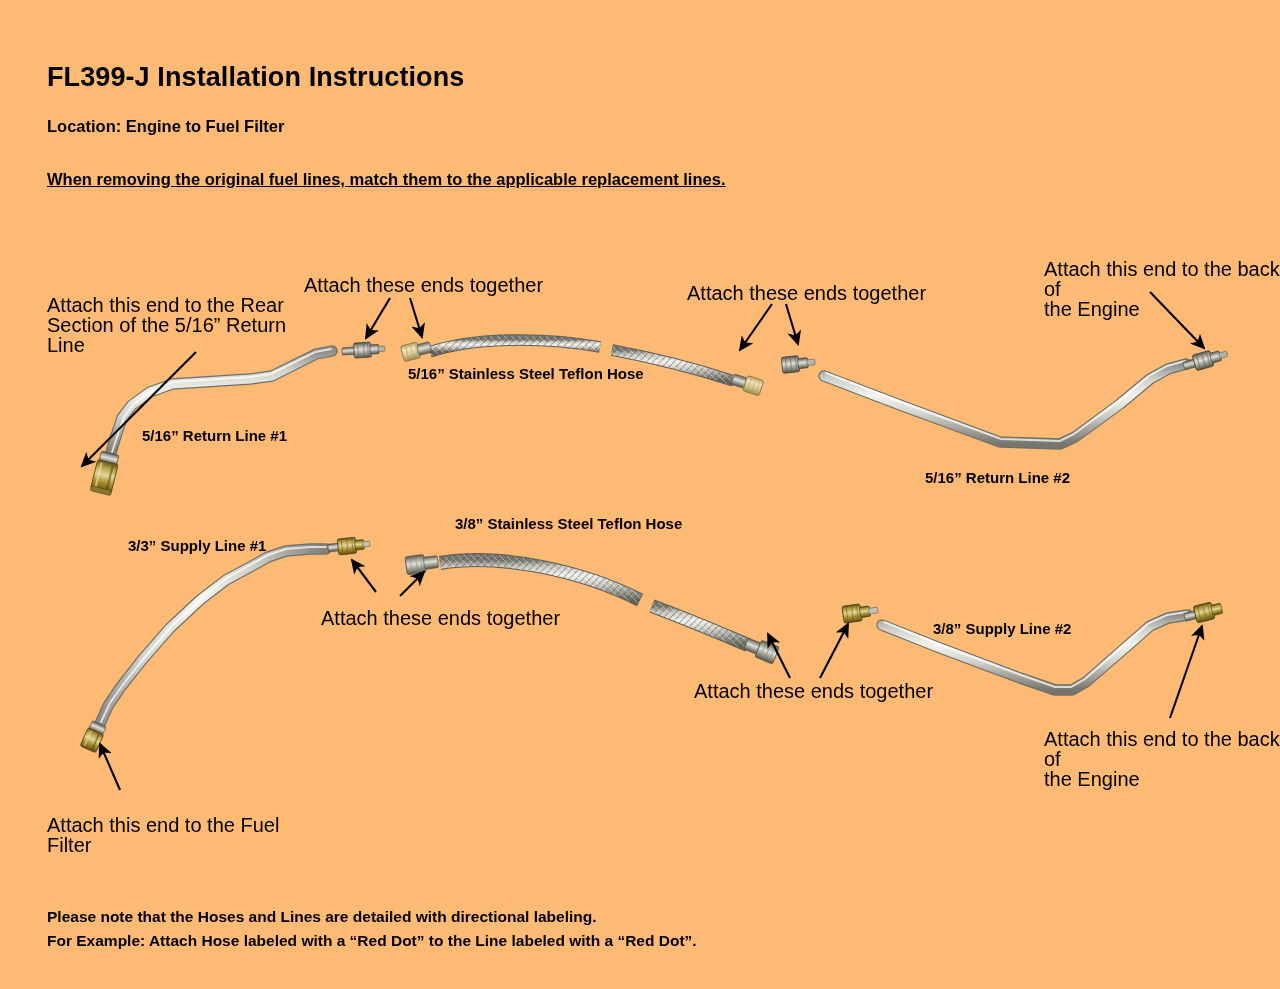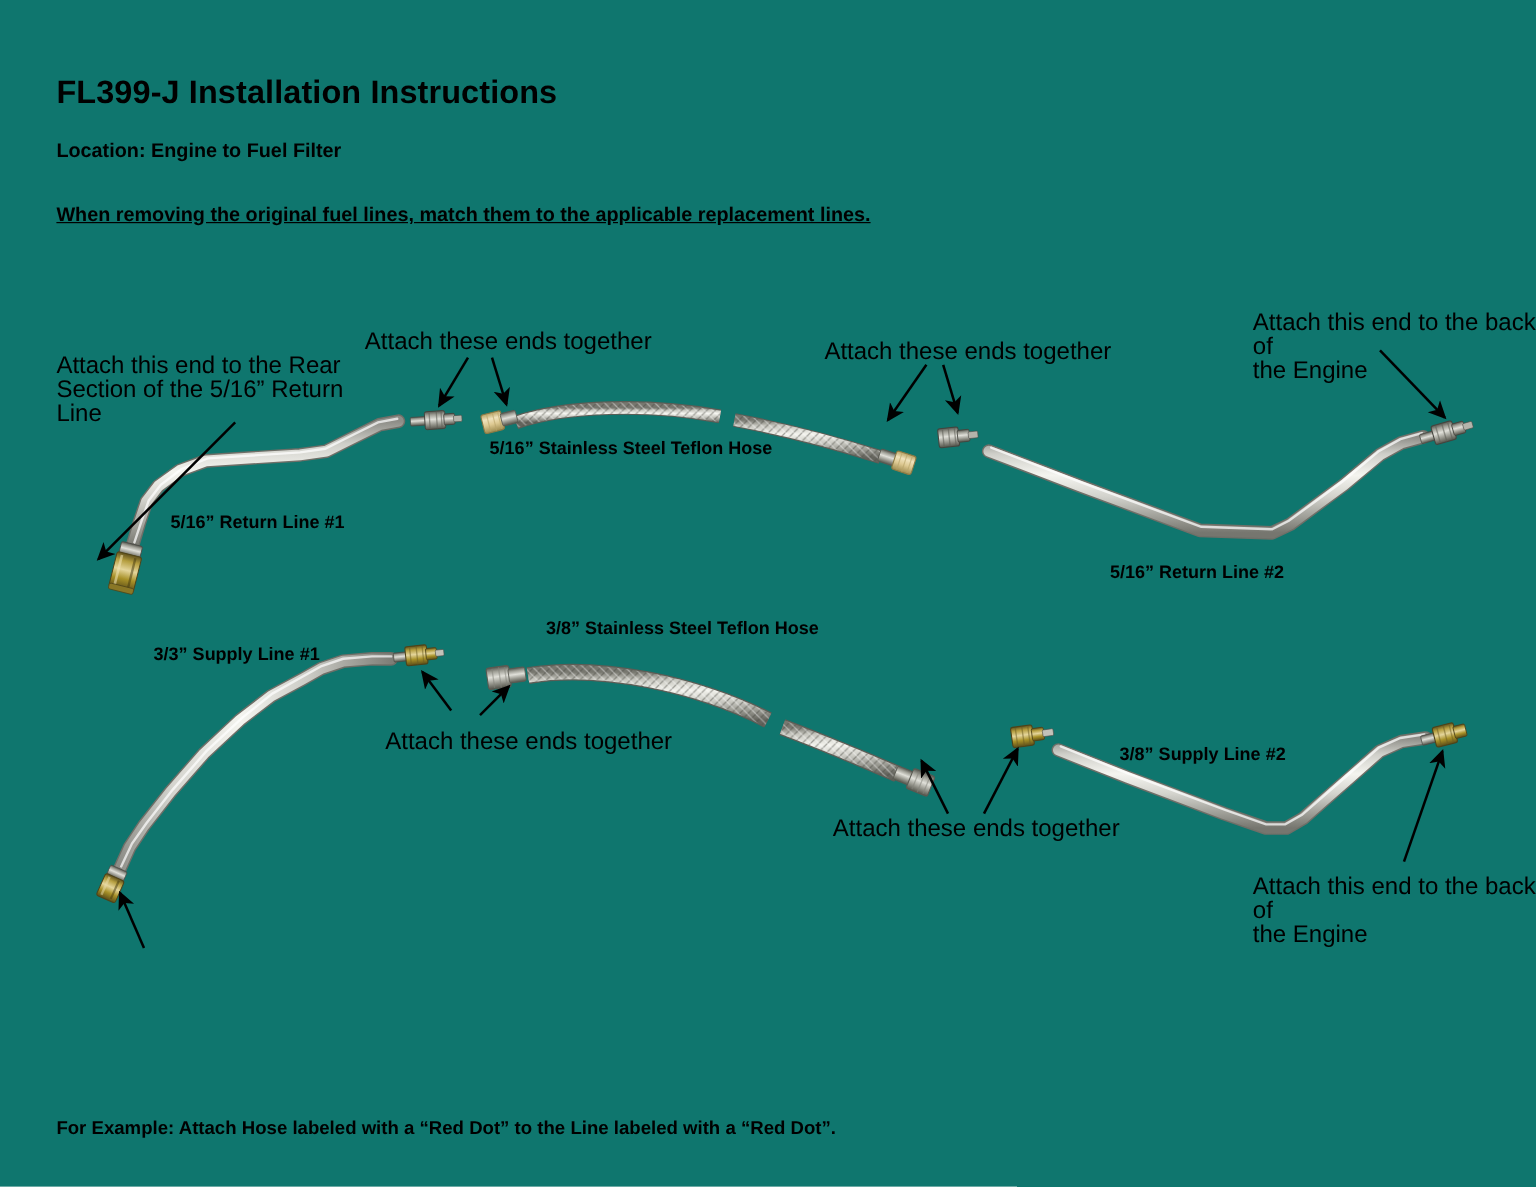--- a/index.html
+++ b/index.html
@@ -1,20 +1,20 @@
 <!DOCTYPE html>
 <html><head>
 <meta charset="utf-8">
 <style>
   html,body{margin:0;padding:0;background:#fff;}
   body{
     width:1280px;height:989px;position:relative;overflow:hidden;
     font-family:"Liberation Sans",sans-serif;color:#000;
   }
-  .page{position:absolute;inset:0;background:#0f766e;}
+  .page{position:absolute;inset:0;background:#fdba74;}
   #doc-title{
     position:absolute;left:47px;top:62px;
     font-size:27px;font-weight:bold;letter-spacing:.1px;
   }
   #loc-line{
     position:absolute;left:47px;top:117px;
     font-size:16.5px;font-weight:bold;
   }
   #intro-line{
     position:absolute;left:47px;top:170px;
@@ -261,26 +261,29 @@
   <div class="anno" style="left:47px;top:295px;">Attach this end to the Rear
 Section of the 5/16” Return
 Line</div>
   <div class="anno" style="left:304px;top:275px;">Attach these ends together</div>
   <div class="anno" style="left:687px;top:283px;">Attach these ends together</div>
   <div class="anno" style="left:1044px;top:259px;">Attach this end to the back of
 the Engine</div>
 
   <div class="anno" style="left:321px;top:608px;">Attach these ends together</div>
   <div class="anno" style="left:694px;top:681px;">Attach these ends together</div>
+  <div class="anno" style="left:47px;top:815px;">Attach this end to the Fuel
+Filter</div>
   <div class="anno" style="left:1044px;top:729px;">Attach this end to the back of
 the Engine</div>
 
   <div class="part-label" style="left:142px;top:427px;">5/16” Return Line #1</div>
   <div class="part-label" style="left:408px;top:365px;">5/16” Stainless Steel Teflon Hose</div>
   <div class="part-label" style="left:925px;top:469px;">5/16” Return Line #2</div>
 
   <div class="part-label" style="left:128px;top:537px;">3/3” Supply Line #1</div>
   <div class="part-label" style="left:417px;top:515px;margin-left:38px;">3/8” Stainless Steel Teflon Hose</div>
   <div class="part-label" style="left:933px;top:620px;">3/8” Supply Line #2</div>
 
+  <div class="note" id="note-1">Please note that the Hoses and Lines are detailed with directional labeling.</div>
   <div class="note" id="note-2">For Example: Attach Hose labeled with a “Red Dot” to the Line labeled with a “Red Dot”.</div>
 
 </div>
 
 </body></html>

